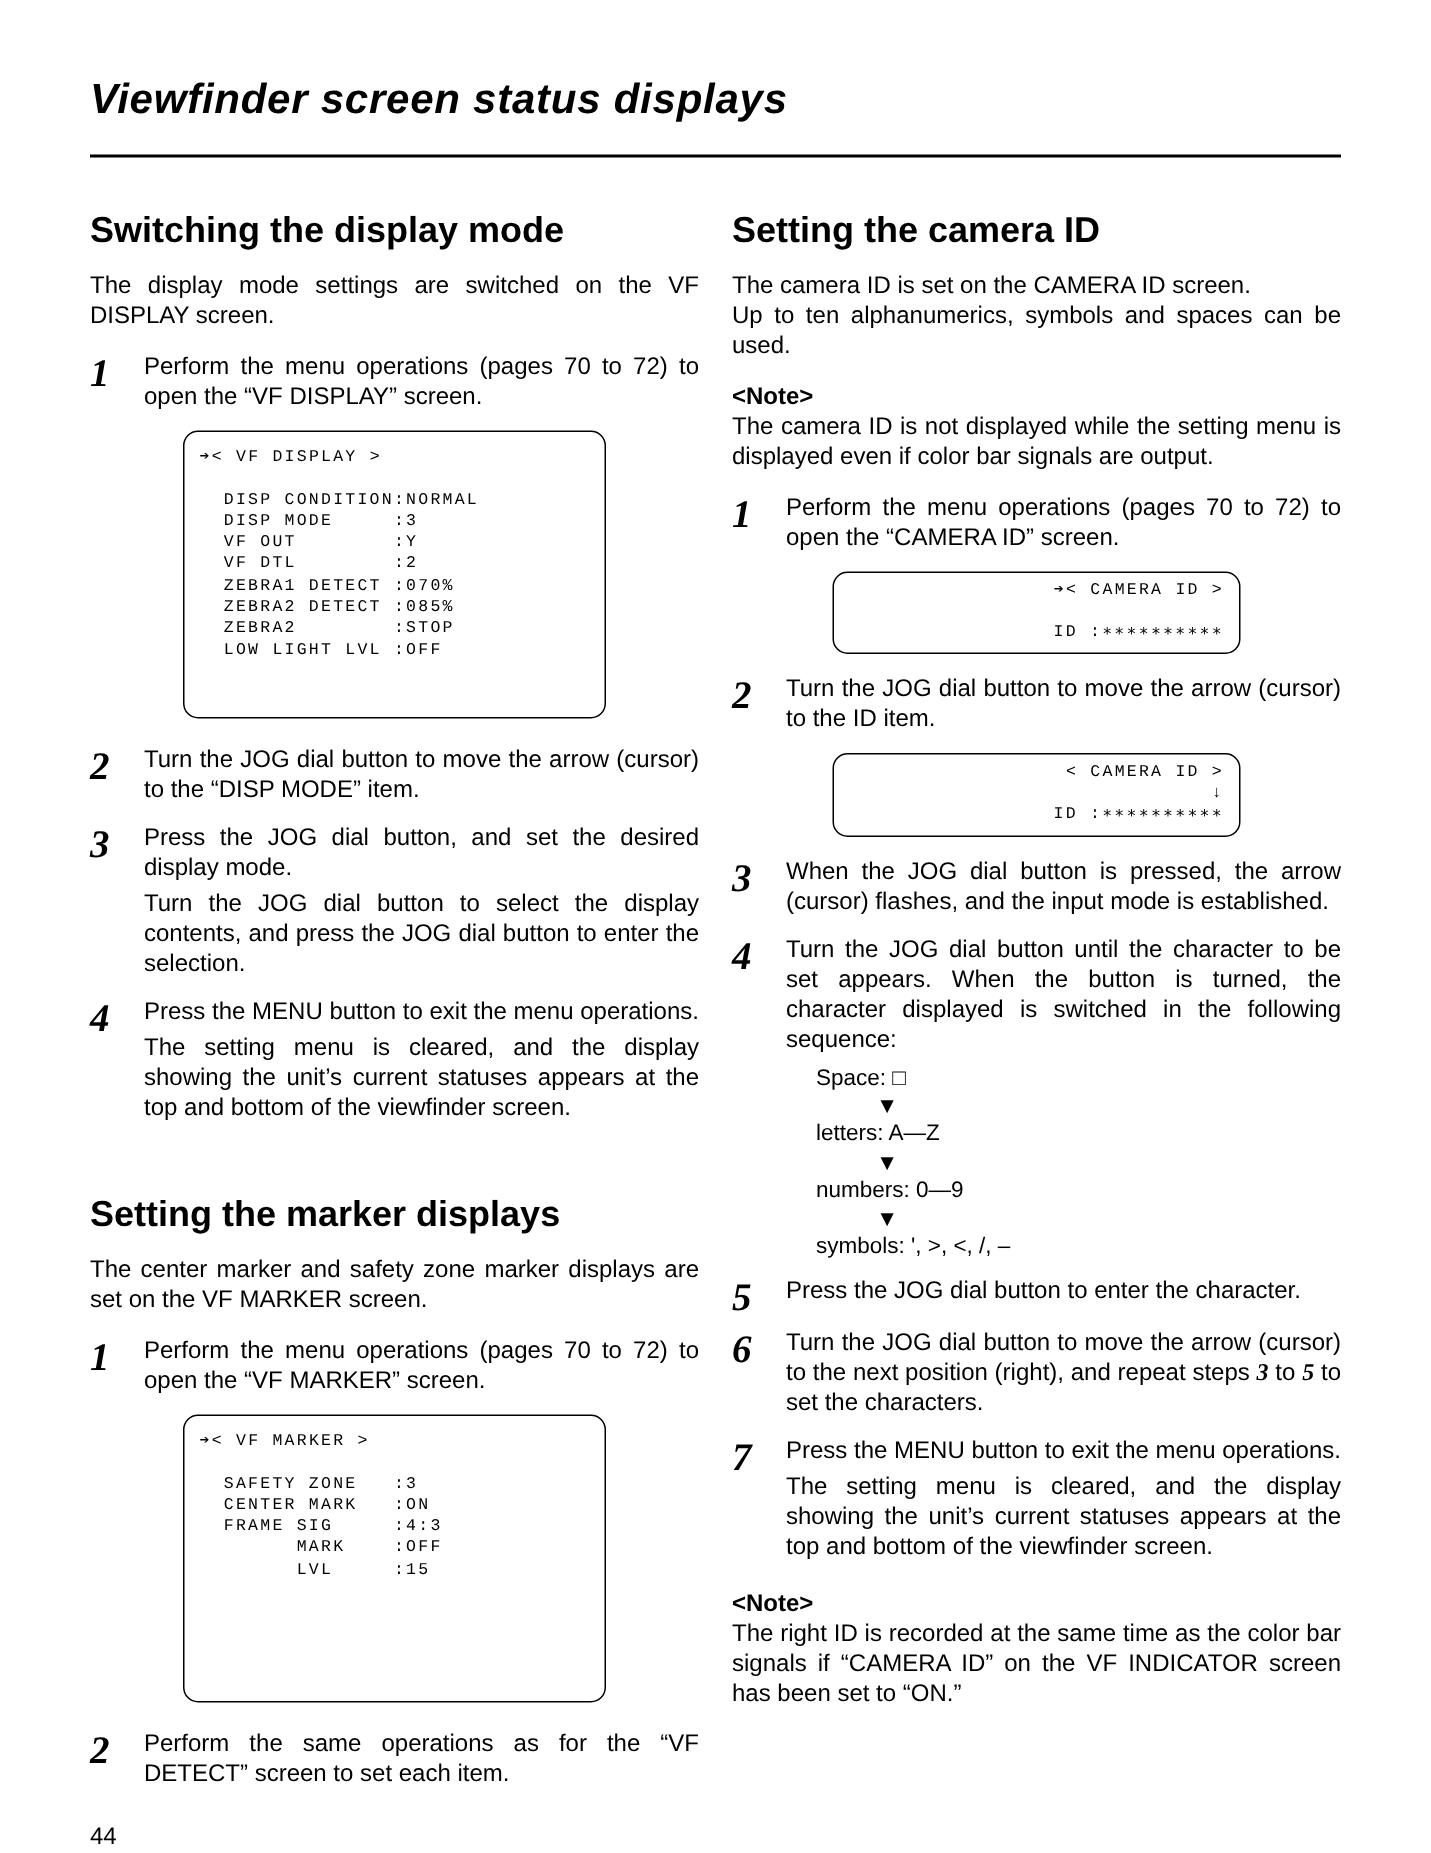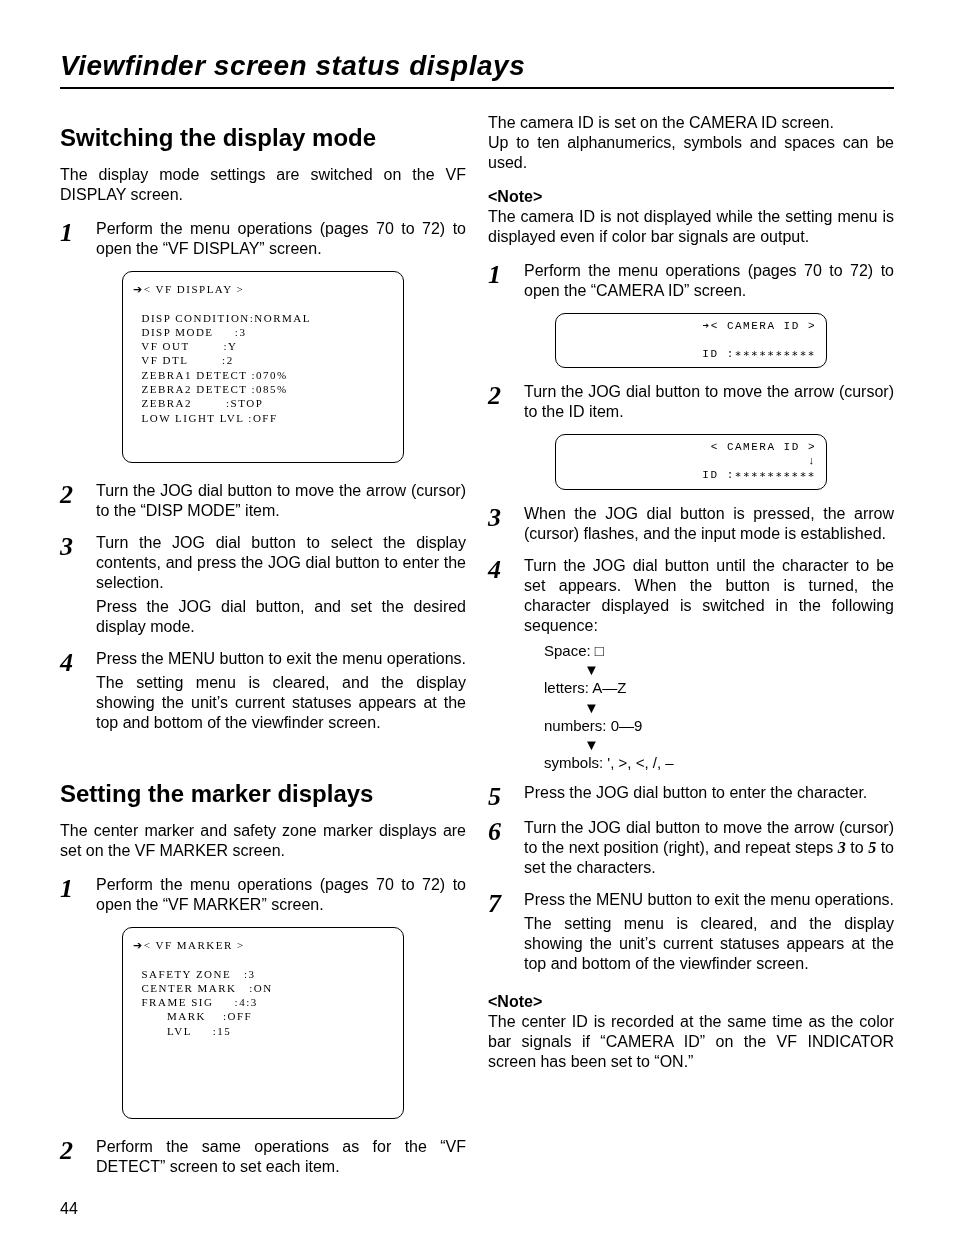--- a/index.html
+++ b/index.html
@@ -10,21 +10,21 @@
     padding: 48px 60px 20px 60px;
     box-sizing: border-box;
     font-family: Arial, Helvetica, sans-serif;
     color: #000;
     background: #fff;
     font-size: 16px;
     line-height: 1.25;
   }
   .topbar {
     border-bottom: 2px solid #000;
-    padding-bottom: 4px;
+    padding-bottom: 20px;
     margin-bottom: 24px;
   }
   .topbar h1 {
     font-size: 28px;
     font-style: italic;
     font-weight: bold;
     margin: 0;
     letter-spacing: 0.5px;
   }
   .cols {
@@ -68,21 +68,21 @@
     width: 260px;
     margin: 8px auto 18px auto;
     padding: 10px 10px;
     font-family: "Courier New", monospace;
     font-size: 11px;
     letter-spacing: 1.5px;
     white-space: pre;
     line-height: 1.3;
     min-height: 20px;
   }
-  .screenbox.tall { min-height: 170px; font-family: Liberation Serif, serif; }
+  .screenbox.tall { min-height: 170px; }
   .smallscreen {
     border: 1.5px solid #000;
     border-radius: 10px;
     width: 250px;
     margin: 8px auto 14px auto;
     padding: 6px 10px;
     font-family: "Courier New", monospace;
     font-size: 11px;
     letter-spacing: 1.5px;
     white-space: pre;
@@ -147,22 +147,22 @@
     <div class="step">
       <div class="stepnum">2</div>
       <div class="steptxt">
         <p>Turn the JOG dial button to move the arrow (cursor) to the “DISP MODE” item.</p>
       </div>
     </div>
 
     <div class="step">
       <div class="stepnum">3</div>
       <div class="steptxt">
+        <p>Press the JOG dial button, and set the desired display mode.</p>
         <p>Turn the JOG dial button to select the display contents, and press the JOG dial button to enter the selection.</p>
-        <p>Press the JOG dial button, and set the desired display mode.</p>
       </div>
     </div>
 
     <div class="step">
       <div class="stepnum">4</div>
       <div class="steptxt">
         <p>Press the MENU button to exit the menu operations.</p>
         <p>The setting menu is cleared, and the display showing the unit’s current statuses appears at the top and bottom of the viewfinder screen.</p>
       </div>
     </div>
@@ -189,20 +189,21 @@
       <div class="stepnum">2</div>
       <div class="steptxt">
         <p>Perform the same operations as for the “VF DETECT” screen to set each item.</p>
       </div>
     </div>
 
   </div>
 
   <div class="col">
 
+    <h2 class="section">Setting the camera ID</h2>
     <p class="intro" style="white-space:pre-line">The camera ID is set on the CAMERA ID screen.
 Up to ten alphanumerics, symbols and spaces can be used.</p>
     <p class="intro">
       <span class="note">&lt;Note&gt;</span><br>
       <span>The camera ID is not displayed while the setting menu is displayed even if color bar signals are output.</span>
     </p>
 
     <div class="step">
       <div class="stepnum">1</div>
       <div class="steptxt">
@@ -265,19 +266,19 @@
     <div class="step">
       <div class="stepnum">7</div>
       <div class="steptxt">
         <p>Press the MENU button to exit the menu operations.</p>
         <p>The setting menu is cleared, and the display showing the unit’s current statuses appears at the top and bottom of the viewfinder screen.</p>
       </div>
     </div>
 
     <p class="intro" style="margin-top:14px">
       <span class="note">&lt;Note&gt;</span><br>
-      <span>The center ID is recorded at the same time as the color bar signals if “CAMERA ID” on the VF INDICATOR screen has been set to “ON.”</span>
+      <span>The right ID is recorded at the same time as the color bar signals if “CAMERA ID” on the VF INDICATOR screen has been set to “ON.”</span>
     </p>
 
   </div>
 </div>
 
 <div class="pagefoot">44</div>
 
 </body></html>

